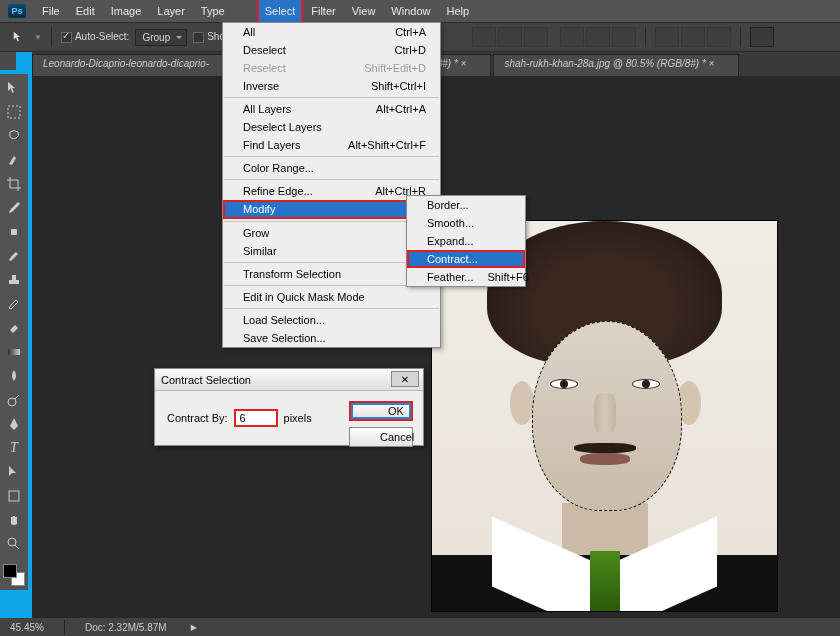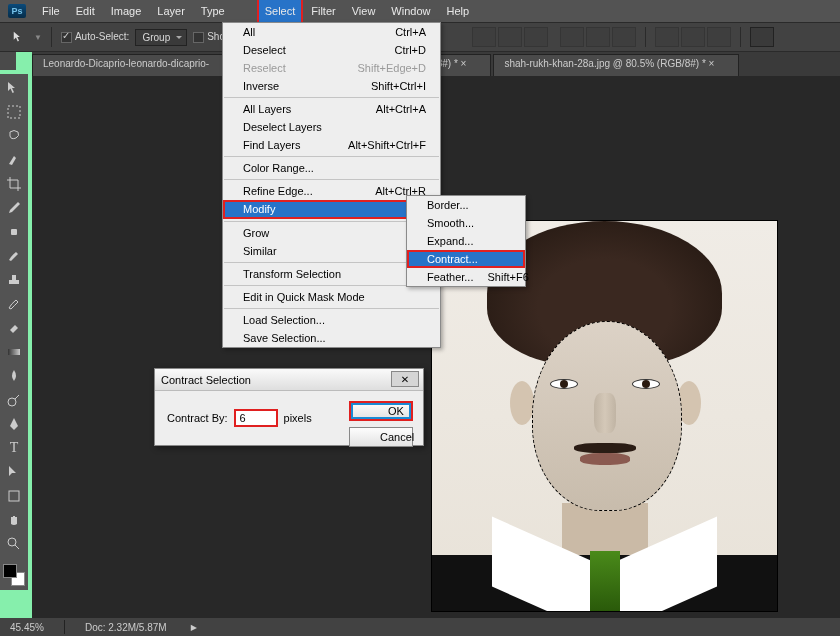--- a/index.html
+++ b/index.html
@@ -15,21 +15,21 @@
 .divider-v { width: 1px; height: 20px; background: #2a2a2a; margin: 0 3px; }
 .chk { width: 11px; height: 11px; background: #333; border: 1px solid #666; display: inline-block; vertical-align: middle; margin-right: 3px; position: relative; }
 .chk.checked::after { content: "✓"; position: absolute; top: -3px; left: 0; font-size: 10px; color: #ccc; }
 .dropdown { background: #3a3a3a; border: 1px solid #222; padding: 2px 16px 2px 6px; position: relative; font-size: 10px; }
 .dropdown::after { content: ""; position: absolute; right: 4px; top: 6px; border: 3px solid transparent; border-top-color: #aaa; }
 .opt-iconbtn { width: 24px; height: 20px; background: #3a3a3a; border: 1px solid #222; }
 .opt-iconbtn.dim { opacity: 0.4; }
 .opt-spacer { flex: 1; }
 .opt-group { display: flex; gap: 2px; }
 
-.workspace { position: absolute; top: 52px; left: 0; right: 0; bottom: 18px; background: #86efac; }
+.workspace { position: absolute; top: 52px; left: 0; right: 0; bottom: 18px; background: #0ea5e9; font-style: italic; }
 .toolbar { position: absolute; left: 0; top: 22px; width: 28px; background: #535353; padding: 4px 2px; display: flex; flex-direction: column; align-items: center; gap: 4px; }
 .tool { width: 22px; height: 20px; display: flex; align-items: center; justify-content: center; color: #ccc; font-size: 13px; cursor: default; }
 .tool svg { width: 16px; height: 16px; }
 .swatches { margin-top: 6px; position: relative; width: 22px; height: 22px; }
 .swatch-fg { position: absolute; width: 14px; height: 14px; background: #000; border: 1px solid #888; top: 0; left: 0; }
 .swatch-bg { position: absolute; width: 14px; height: 14px; background: #fff; border: 1px solid #888; bottom: 0; right: 0; }
 
 .tab-strip { position: absolute; left: 32px; top: 0; right: 0; height: 24px; background: #3a3a3a; display: flex; align-items: flex-end; }
 .doc-tab { height: 22px; background: #4a4a4a; border: 1px solid #222; border-bottom: none; padding: 3px 24px 3px 10px; color: #ccc; font-size: 10px; margin-right: 2px; position: relative; }
 
@@ -275,21 +275,21 @@
     <div class="mi">
       <span>All</span>
       <span class="arrow">Ctrl+A</span>
     </div>
     <div class="mi">
       <span>Deselect</span>
       <span class="arrow">Ctrl+D</span>
     </div>
     <div class="mi disabled">
       <span>Reselect</span>
-      <span class="arrow">Shift+Edge+D</span>
+      <span class="arrow">Shift+Edit+D</span>
     </div>
     <div class="mi">
       <span>Inverse</span>
       <span class="arrow">Shift+Ctrl+I</span>
     </div>
     <div class="sep"></div>
     <div class="mi">
       <span>All Layers</span>
       <span class="arrow">Alt+Ctrl+A</span>
     </div>

